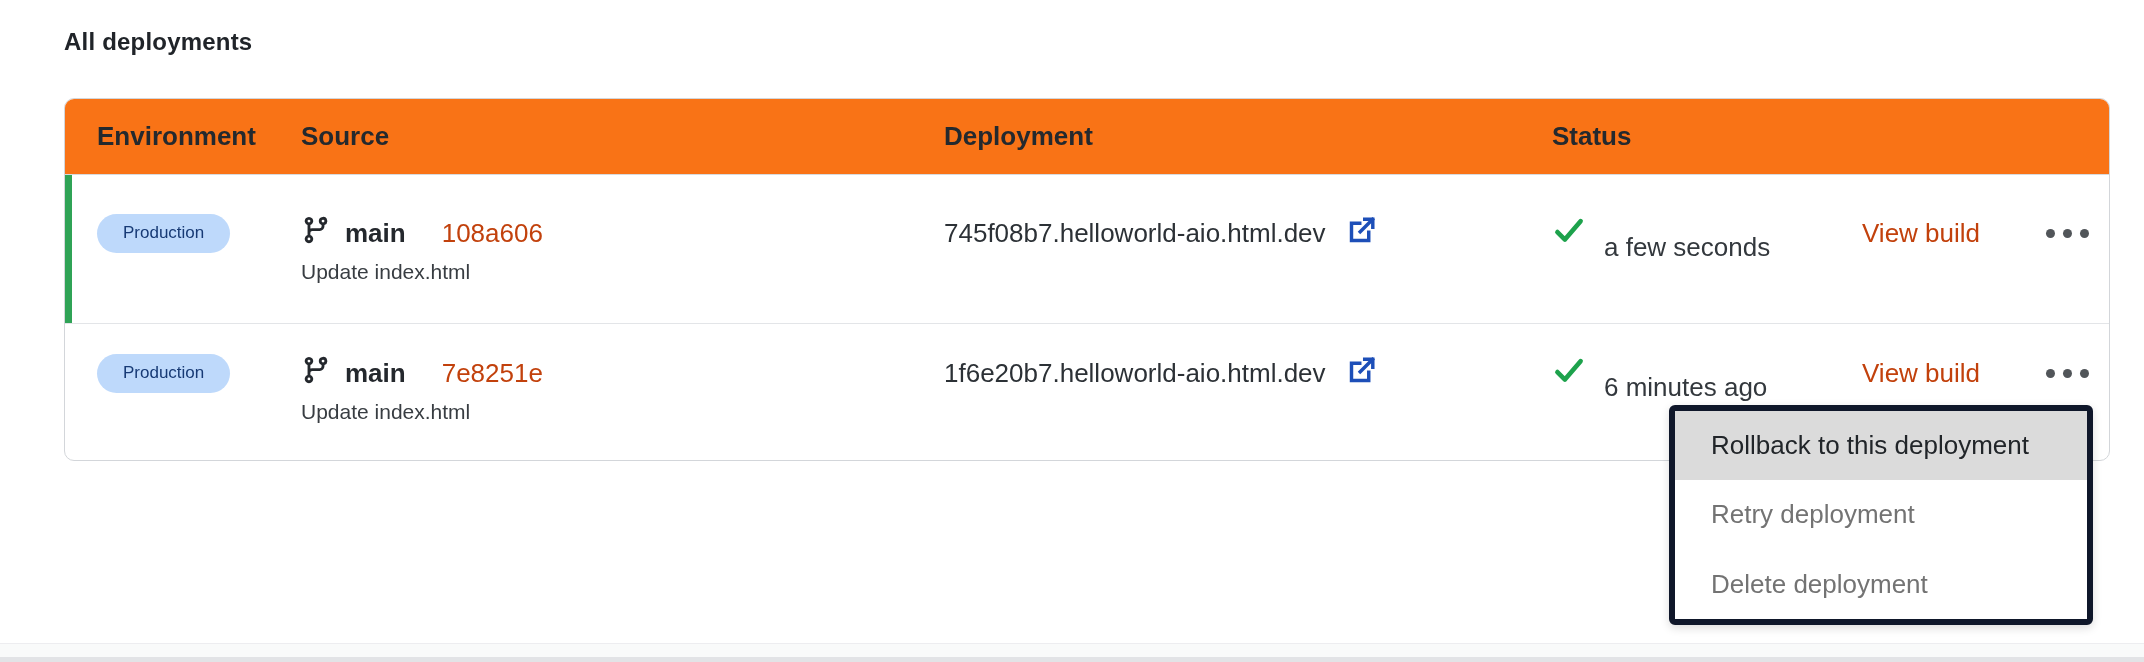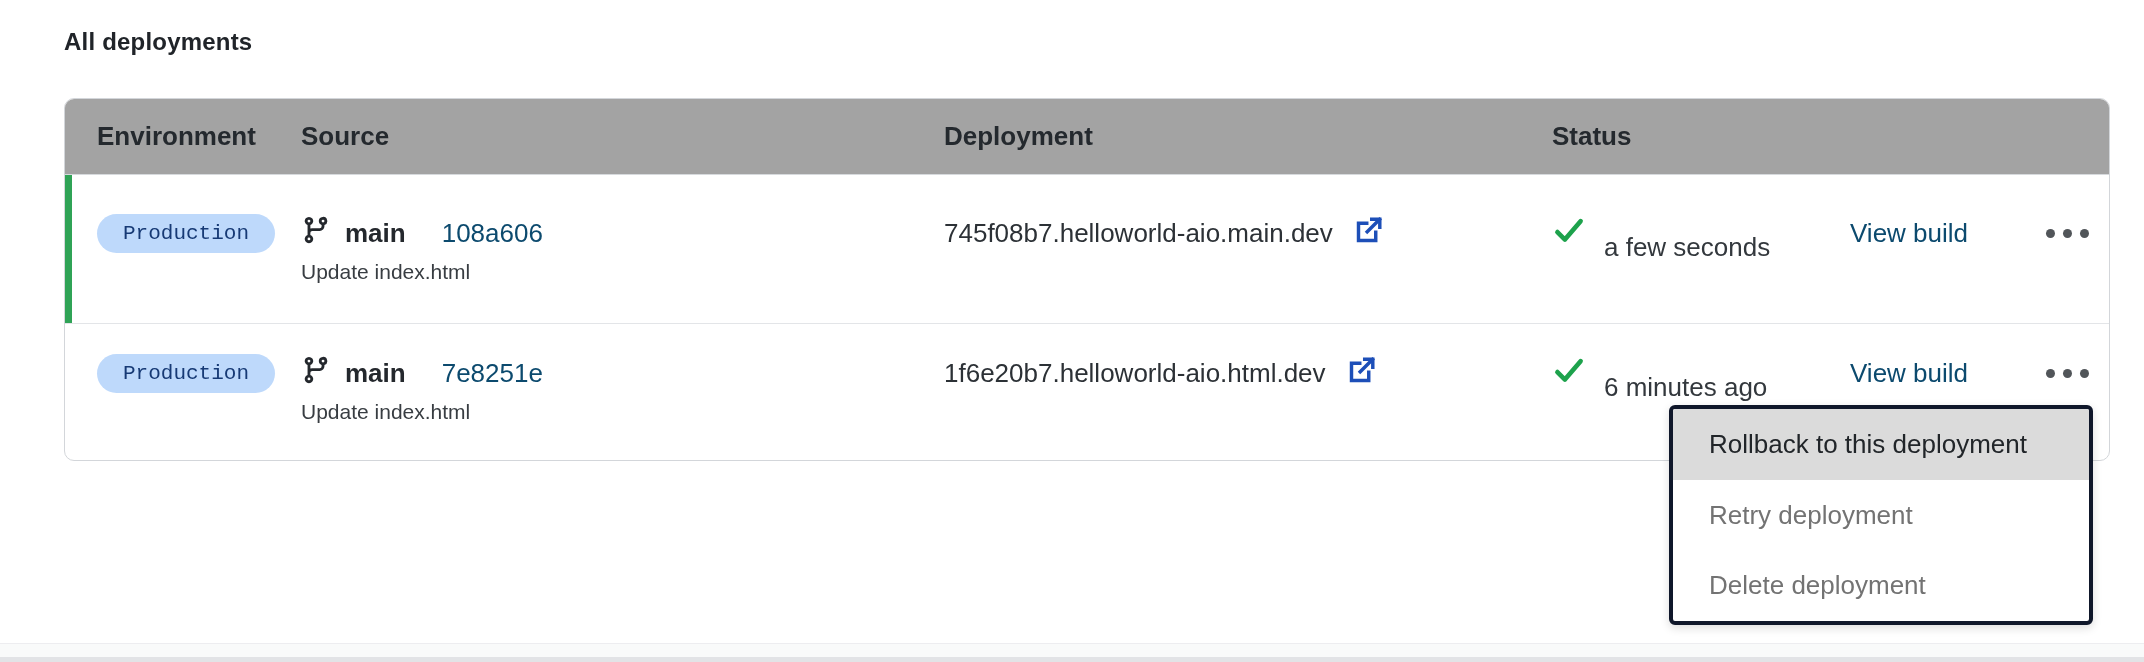--- a/index.html
+++ b/index.html
@@ -28,21 +28,21 @@
     background: #ffffff;
     overflow: hidden;
   }
   .grid-row {
     display: grid;
     grid-template-columns: 204px 643px 608px 298px 196px 1fr;
     padding: 0 32px;
   }
   .thead {
     height: 76px;
-    background: #a3a3a3;
+    background: #f97316;
     border-bottom: 1px solid #d7dadd;
     align-items: center;
   }
   .th {
     font-size: 26px;
     font-weight: 700;
     color: #24292e;
     align-self: center;
   }
   .row {
@@ -62,53 +62,52 @@
     height: 40px;
     font-size: 26px;
     color: #2c3136;
   }
   .badge {
     display: inline-flex;
     align-items: center;
     height: 39px;
     padding: 0 26px;
     border-radius: 20px;
-    font-size: 21px;
-    font-family: Liberation Mono, monospace;
+    font-size: 17px;
   }
   .source-cell { display: block; height: auto; }
   .source-line1 { display: flex; align-items: center; height: 40px; }
   .branch-icon { margin-right: 14px; flex: 0 0 auto; }
   .branch-name { font-weight: 700; color: #24282d; margin-right: 36px; }
-  .link { color: #0c4a6e; cursor: pointer; text-decoration: none; }
+  .link { color: #c2410c; cursor: pointer; text-decoration: none; }
   .commit-msg {
     height: 34px; margin-top: 2px;
     font-size: 21px; color: #383d42;
     display: flex; align-items: center;
   }
   .deploy-cell { cursor: pointer; }
   .deploy-url { color: #2c3136; }
   .external-icon { margin-left: 18px; flex: 0 0 auto; }
   .check-icon { margin-right: 18px; flex: 0 0 auto; }
   .status-text { color: #33383d; margin-top: 28px; }
-  .view-build { font-size: 26px; }
+  .view-build { font-size: 26px; margin-left: 12px; }
   .more-btn {
     display: flex; align-items: center; gap: 8px;
     height: 40px; cursor: pointer;
   }
   .more-btn i {
     width: 9px; height: 9px; border-radius: 50%;
     background: #515559; display: block;
   }
   .context-menu {
     position: absolute;
     left: 1669px; top: 405px;
     width: 424px; height: 220px;
     background: #ffffff;
-    border: 4px solid #0f172a;
+    border: 6px solid #0f172a;
     border-radius: 6px;
     box-shadow: 0 3px 10px rgba(0,0,0,0.14);
     display: flex;
     flex-direction: column;
     z-index: 10;
     overflow: hidden;
   }
   .menu-item {
     flex: 1;
     display: flex;
@@ -161,21 +160,21 @@
           <svg width="30" height="30" viewBox="0 0 16 16" fill="#24282d">
               <path d="M9.5 3.25a2.25 2.25 0 1 1 3 2.122V6A2.5 2.5 0 0 1 10 8.5H6a1 1 0 0 0-1 1v1.128a2.251 2.251 0 1 1-1.5 0V5.372a2.25 2.25 0 1 1 1.5 0v1.836A2.493 2.493 0 0 1 6 7h4a1 1 0 0 0 1-1v-.628A2.25 2.25 0 0 1 9.5 3.25Zm-6 0a.75.75 0 1 0 1.5 0 .75.75 0 0 0-1.5 0Zm8.25-.75a.75.75 0 1 0 0 1.5.75.75 0 0 0 0-1.5ZM4.25 12a.75.75 0 1 0 0 1.5.75.75 0 0 0 0-1.5Z"></path>
             </svg>
         </span>
         <span class="branch-name">main</span>
         <a class="link">108a606</a>
       </div>
       <div class="commit-msg">Update index.html</div>
     </div>
     <div class="cell deploy-cell">
-      <span class="deploy-url">745f08b7.helloworld-aio.main.dev</span>
+      <span class="deploy-url">745f08b7.helloworld-aio.html.dev</span>
       <span class="external-icon">
         <svg width="36" height="36" viewBox="0 0 24 24" fill="none" stroke="#1d4fb8" stroke-width="2.3" stroke-linecap="square">
           <path d="M16.5 13.5 V19 H5 V7.5 H10.5"></path>
           <path d="M10.8 13.2 L19 5"></path>
           <path d="M13.8 4.8 H19.2 V10.2"></path>
         </svg>
       </span>
     </div>
     <div class="cell">
       <span class="check-icon">

